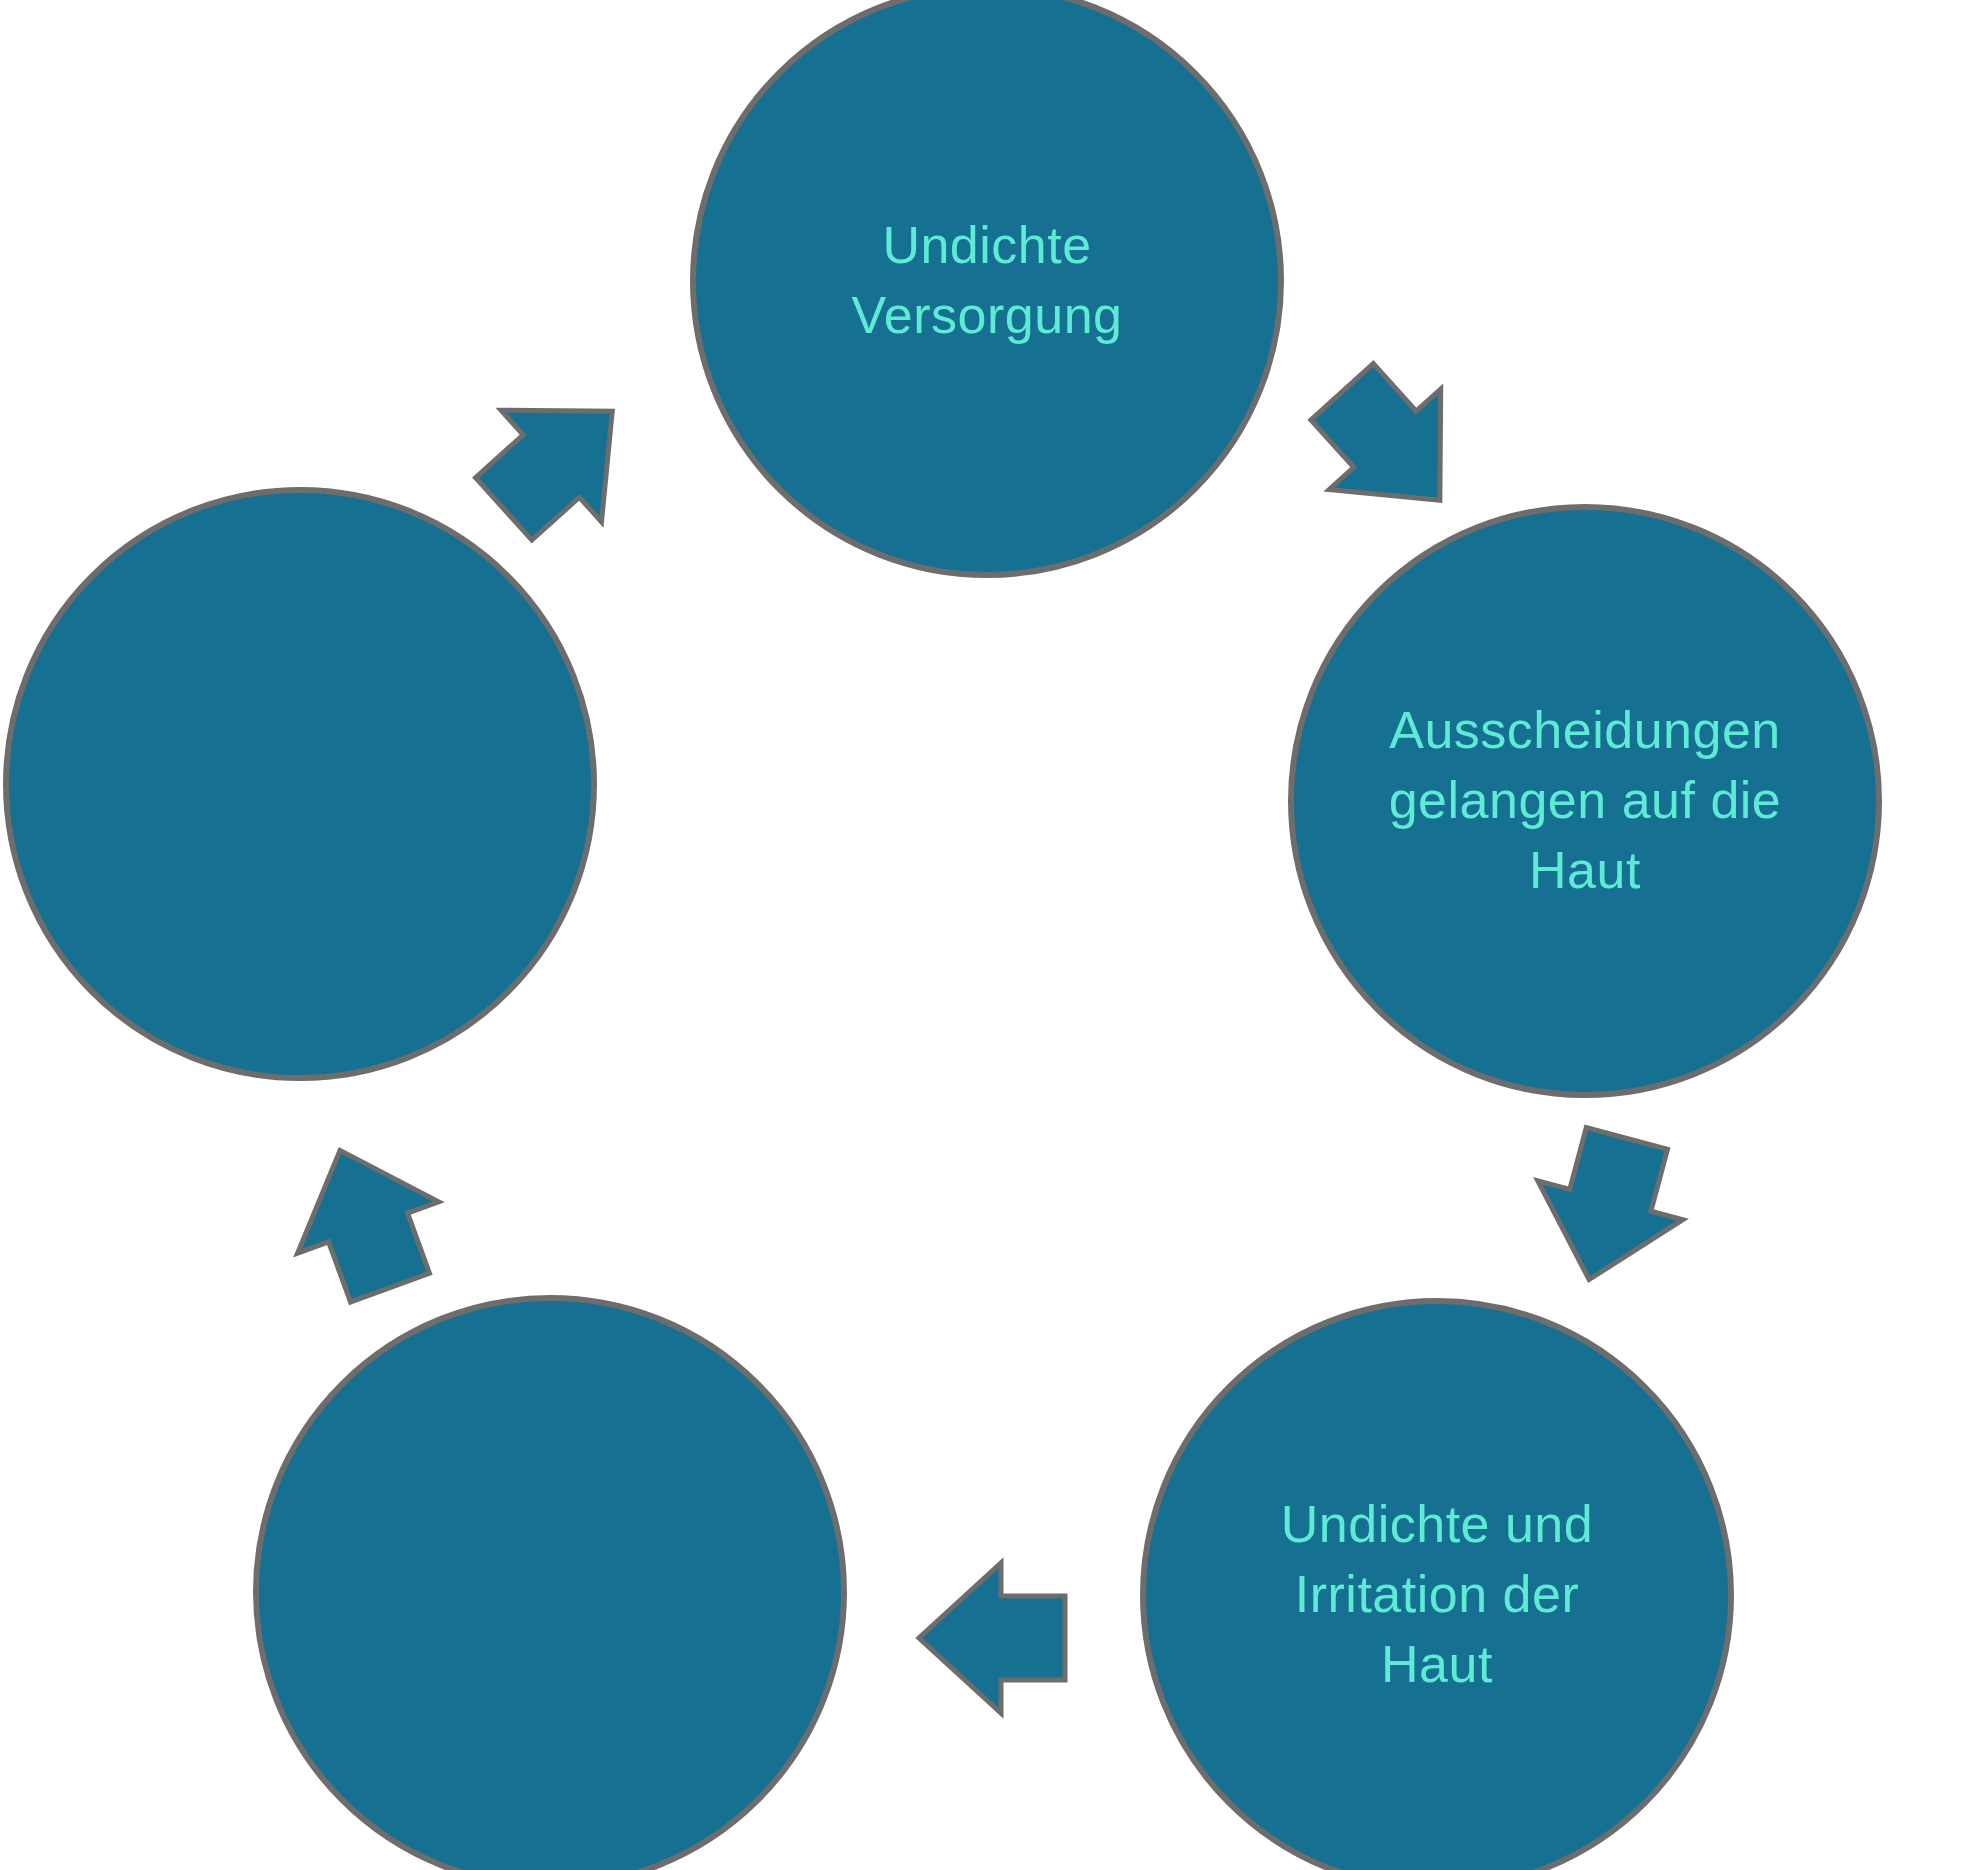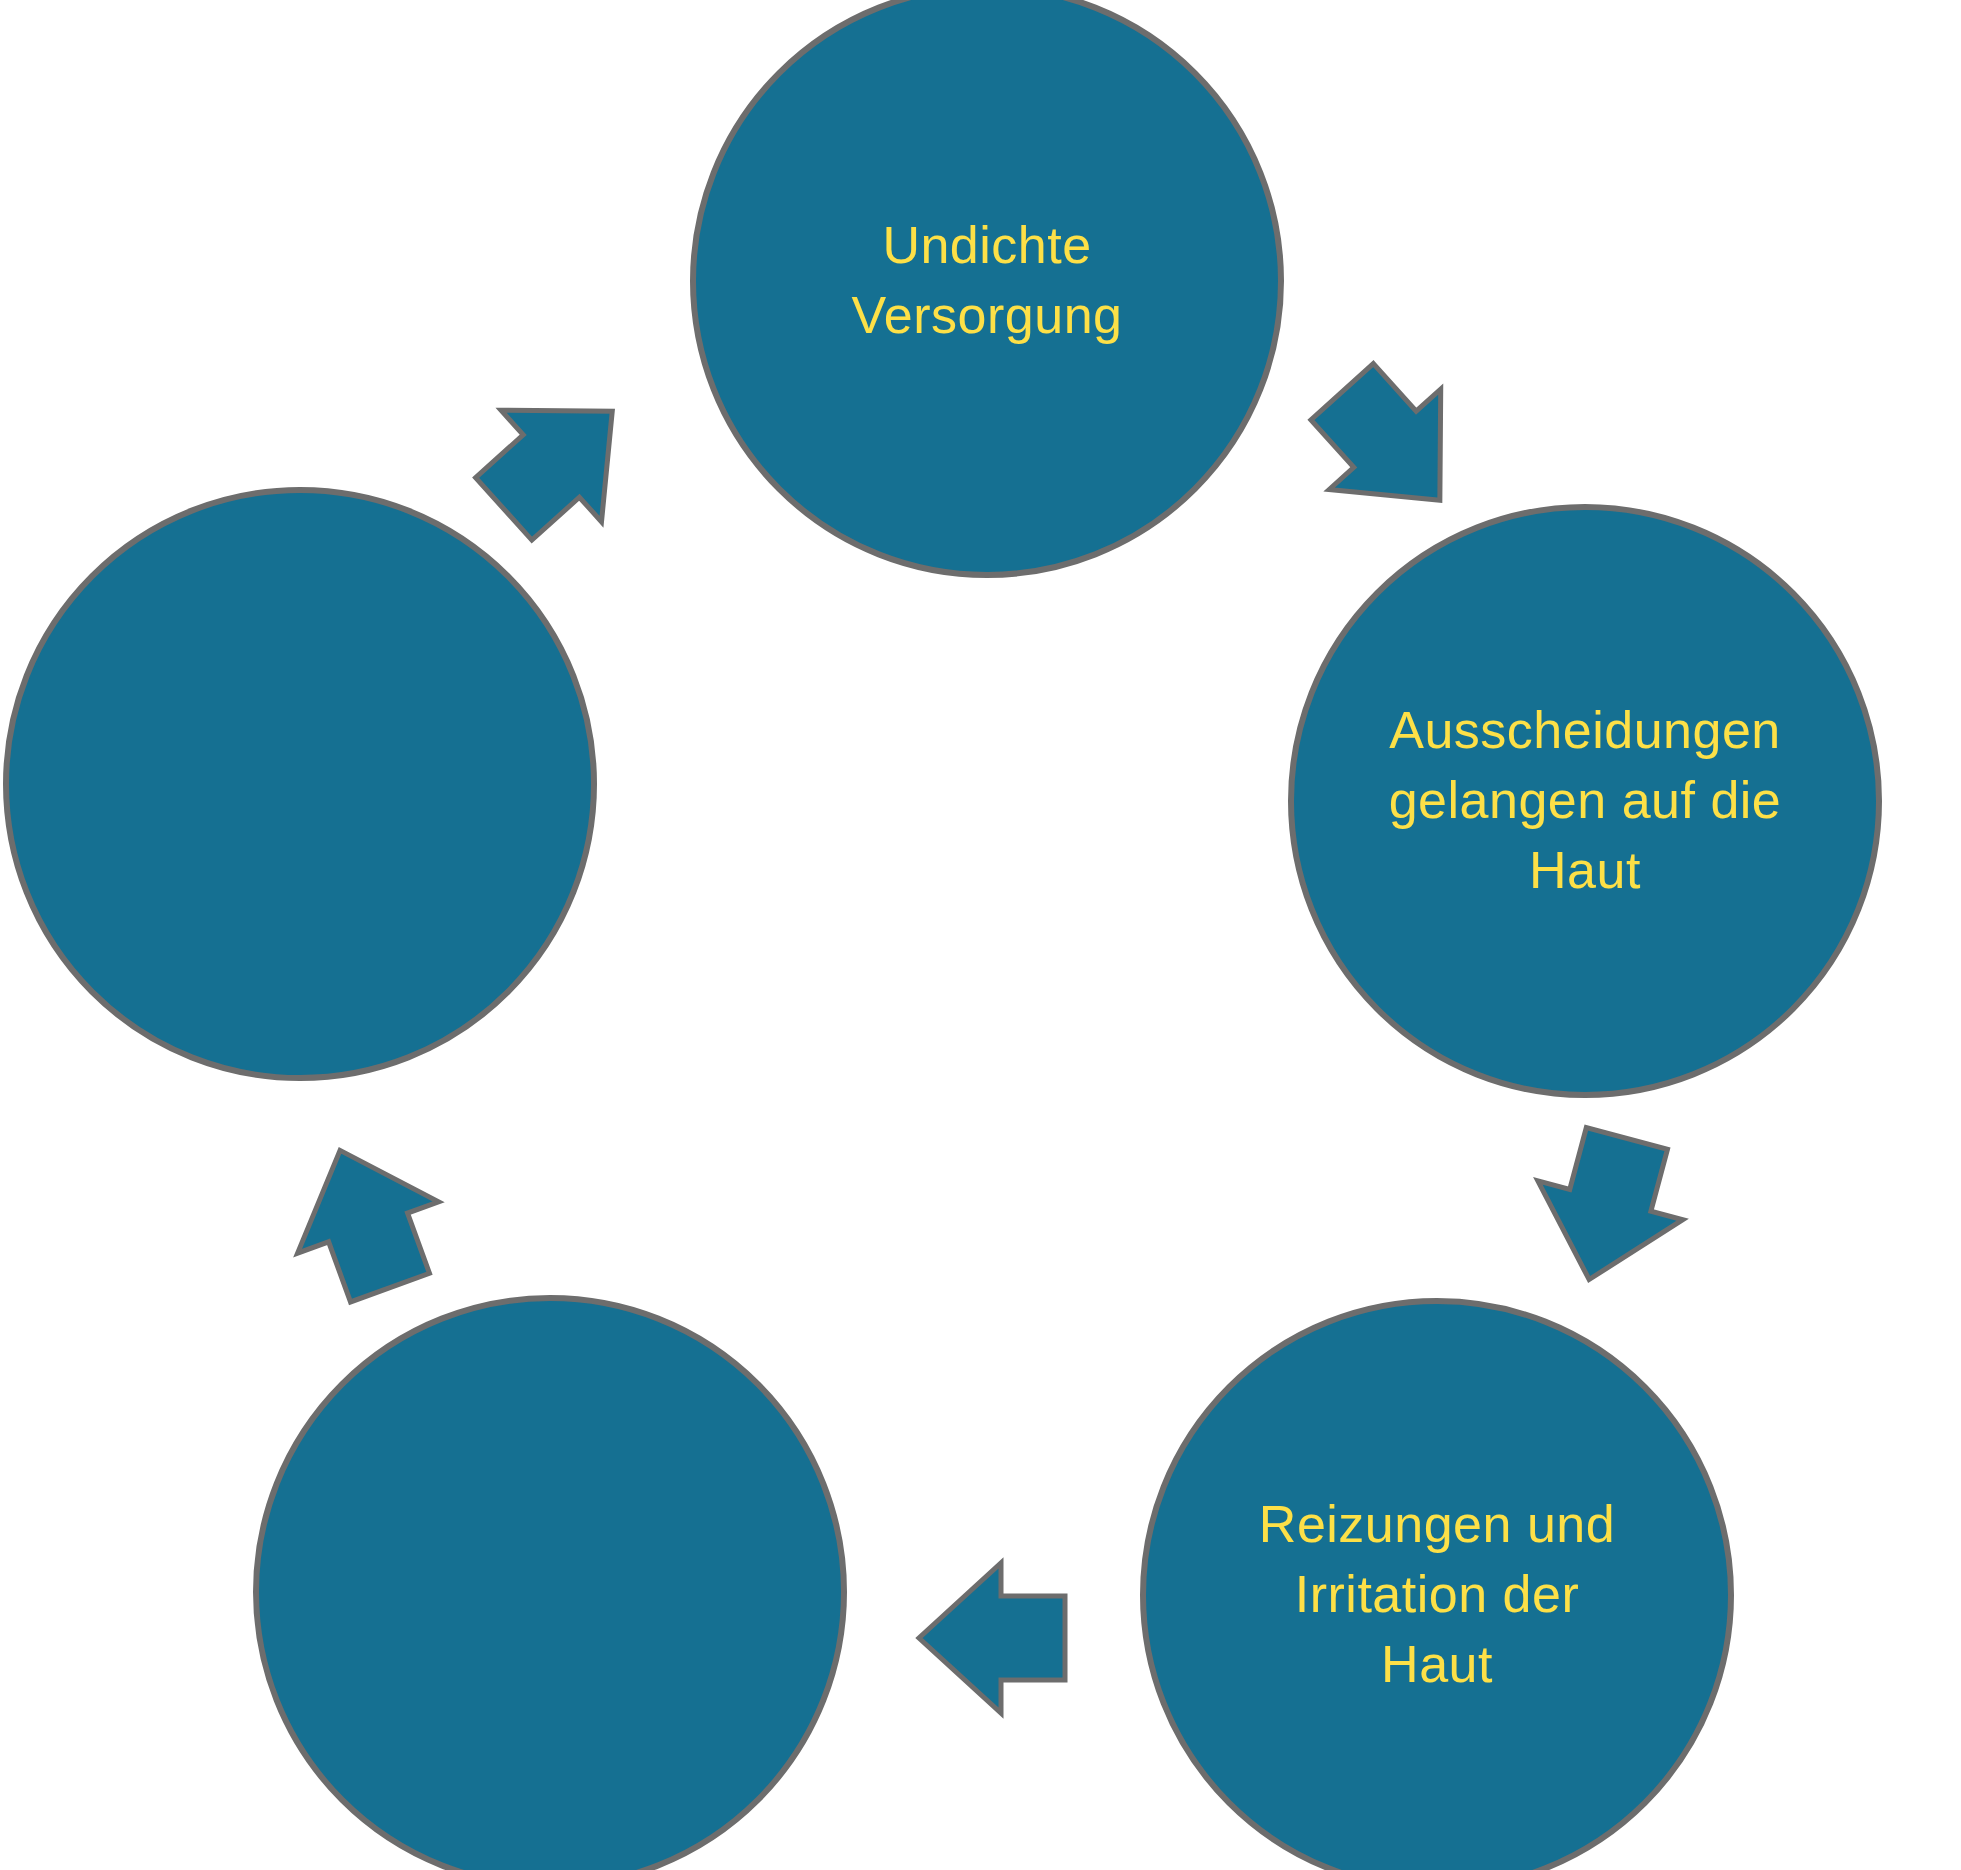--- a/index.html
+++ b/index.html
@@ -23,21 +23,21 @@
     border-radius: 50%;
     background: #157092;
     border: 6px solid #6d6d6d;
     display: flex;
     align-items: center;
     justify-content: center;
     text-align: center;
   }
   .node-label {
     white-space: pre-line;
-    color: #fde047;
+    color: #5eead4;
     font-size: 52px;
     line-height: 1.34;
     font-weight: 400;
     letter-spacing: 0.5px;
     padding: 0 30px;
   }
   .arrow {
     position: absolute;
     width: 160px;
     height: 160px;
@@ -59,21 +59,21 @@
 Versorgung</span>
   </div>
 
   <div class="node" style="left:1288px; top:504px;">
     <span class="node-label">Ausscheidungen
 gelangen auf die
 Haut</span>
   </div>
 
   <div class="node" style="left:1140px; top:1298px;">
-    <span class="node-label">Reizungen und
+    <span class="node-label">Undichte und
 Irritation der
 Haut</span>
   </div>
 
   <div class="node" style="left:253px; top:1295px;">
     <span class="node-label"></span>
   </div>
 
   <div class="node" style="left:3px; top:487px;">
     <span class="node-label"></span>

